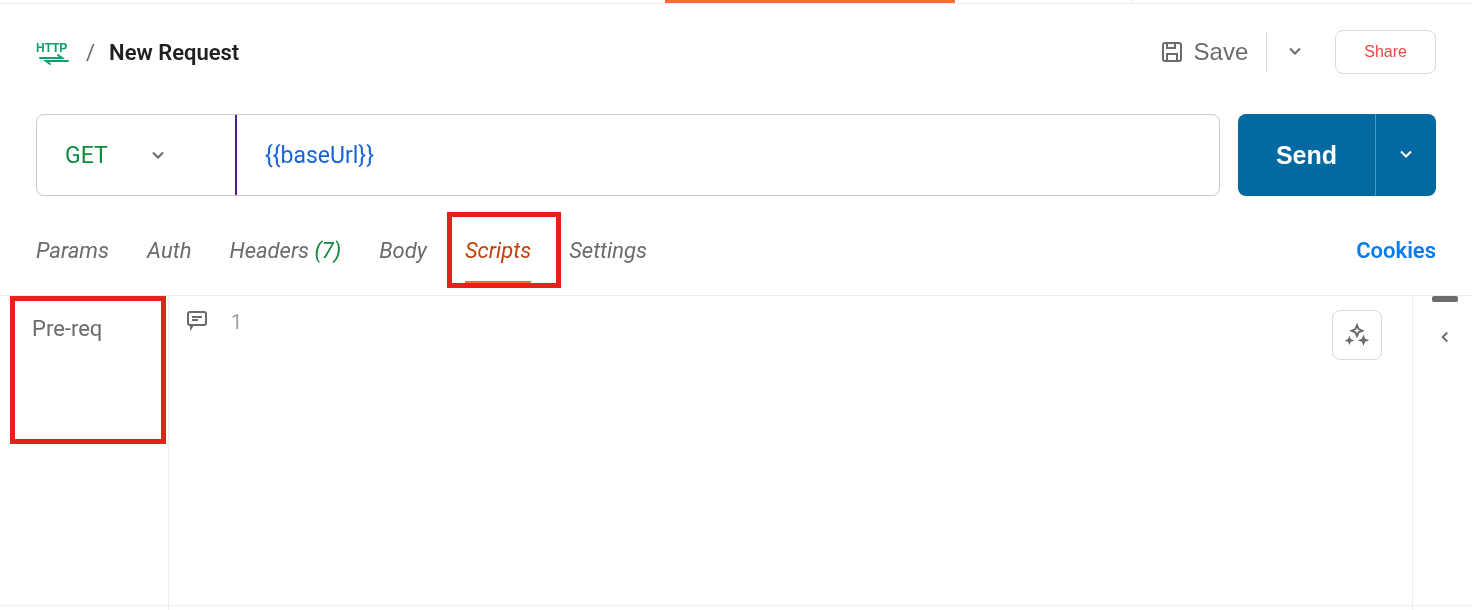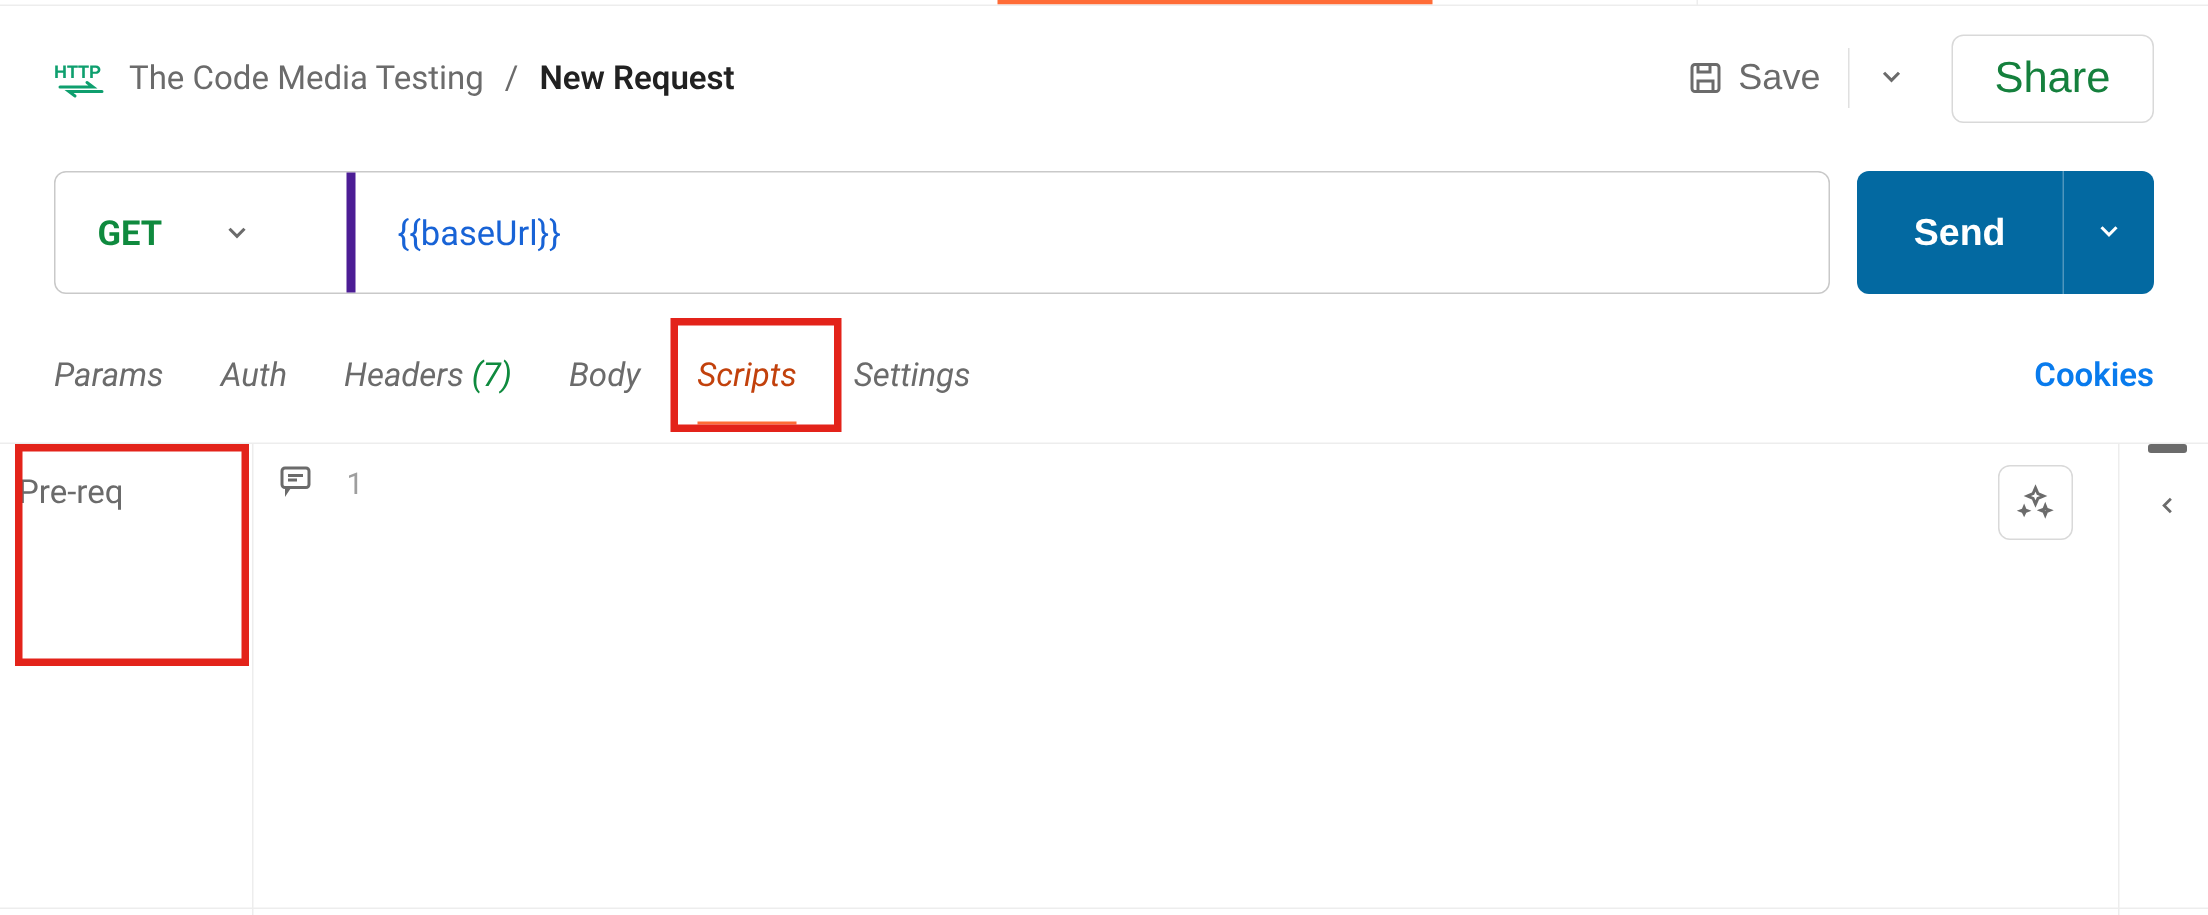--- a/index.html
+++ b/index.html
@@ -105,22 +105,22 @@
       background: transparent;
       border: none;
       padding: 8px 14px;
       cursor: pointer;
       color: #6b6b6b;
     }
     .share-btn {
       background: #fff;
       border: 1px solid #d9d9d9;
       border-radius: 8px;
-      font-size: 29px;
-      color: #15803d;
+      font-size: 16px;
+      color: #ef4444;
       padding: 12px 28px;
       cursor: pointer;
       margin-left: 16px;
     }
     .request-row {
       display: flex;
       align-items: stretch;
       padding: 0 36px;
       gap: 18px;
       margin-top: 24px;
@@ -132,24 +132,24 @@
       border: 1px solid #c9c9c9;
       border-radius: 8px;
       height: 82px;
       background: #fff;
     }
     .method-select {
       display: flex;
       align-items: center;
       gap: 40px;
       padding: 0 28px;
-      border-right: 6px solid #4c1d95;
+      border-right: 2px solid #4c1d95;
       cursor: pointer;
       color: #0f8a3e;
-      font-weight: 700;
+      font-weight: 400;
       font-size: 23px;
       min-width: 200px;
     }
     .method-select svg {
       width: 20px;
       height: 20px;
       color: #6b6b6b;
     }
     .url-input {
       flex: 1;
@@ -250,21 +250,21 @@
       position: absolute;
       border: 5px solid #e3231a;
       top: 0;
       left: 10px;
       width: 156px;
       height: 148px;
       pointer-events: none;
       z-index: 2;
     }
     .side-tab {
-      padding: 20px 0 20px 12px;
+      padding: 20px 0 20px 32px;
       font-size: 22px;
       color: #6b6b6b;
       cursor: pointer;
     }
     .side-tab-active {
       background: #f5f5f5;
       color: #212121;
     }
     .gutter {
       width: 90px;
@@ -339,21 +339,20 @@
 <div class="right-border"></div>
 
 <div class="header">
   <div class="breadcrumb">
     <span class="http-icon">
       <svg viewBox="0 0 36 28" fill="none">
         <text x="0" y="14" font-size="12" font-weight="700" fill="#0e9f6e" font-family="Arial">HTTP</text>
         <path d="M4 20 L26 20 L22 17 M32 23 L10 23 L14 26" stroke="#0e9f6e" stroke-width="2" fill="none" stroke-linecap="round"></path>
       </svg>
     </span>
-    <span class="breadcrumb-collection">The Code Media Testing</span>
     <span class="breadcrumb-sep">/</span>
     <span class="breadcrumb-request">New Request</span>
   </div>
   <div class="header-actions">
     <button class="save-btn">
       <svg viewBox="0 0 24 24" fill="none" stroke="currentColor" stroke-width="2">
         <rect x="3" y="3" width="18" height="18" rx="2"></rect>
         <path d="M7 3v5h8V3 M7 14h10v7H7z"></path>
       </svg>
       <span>Save</span>

